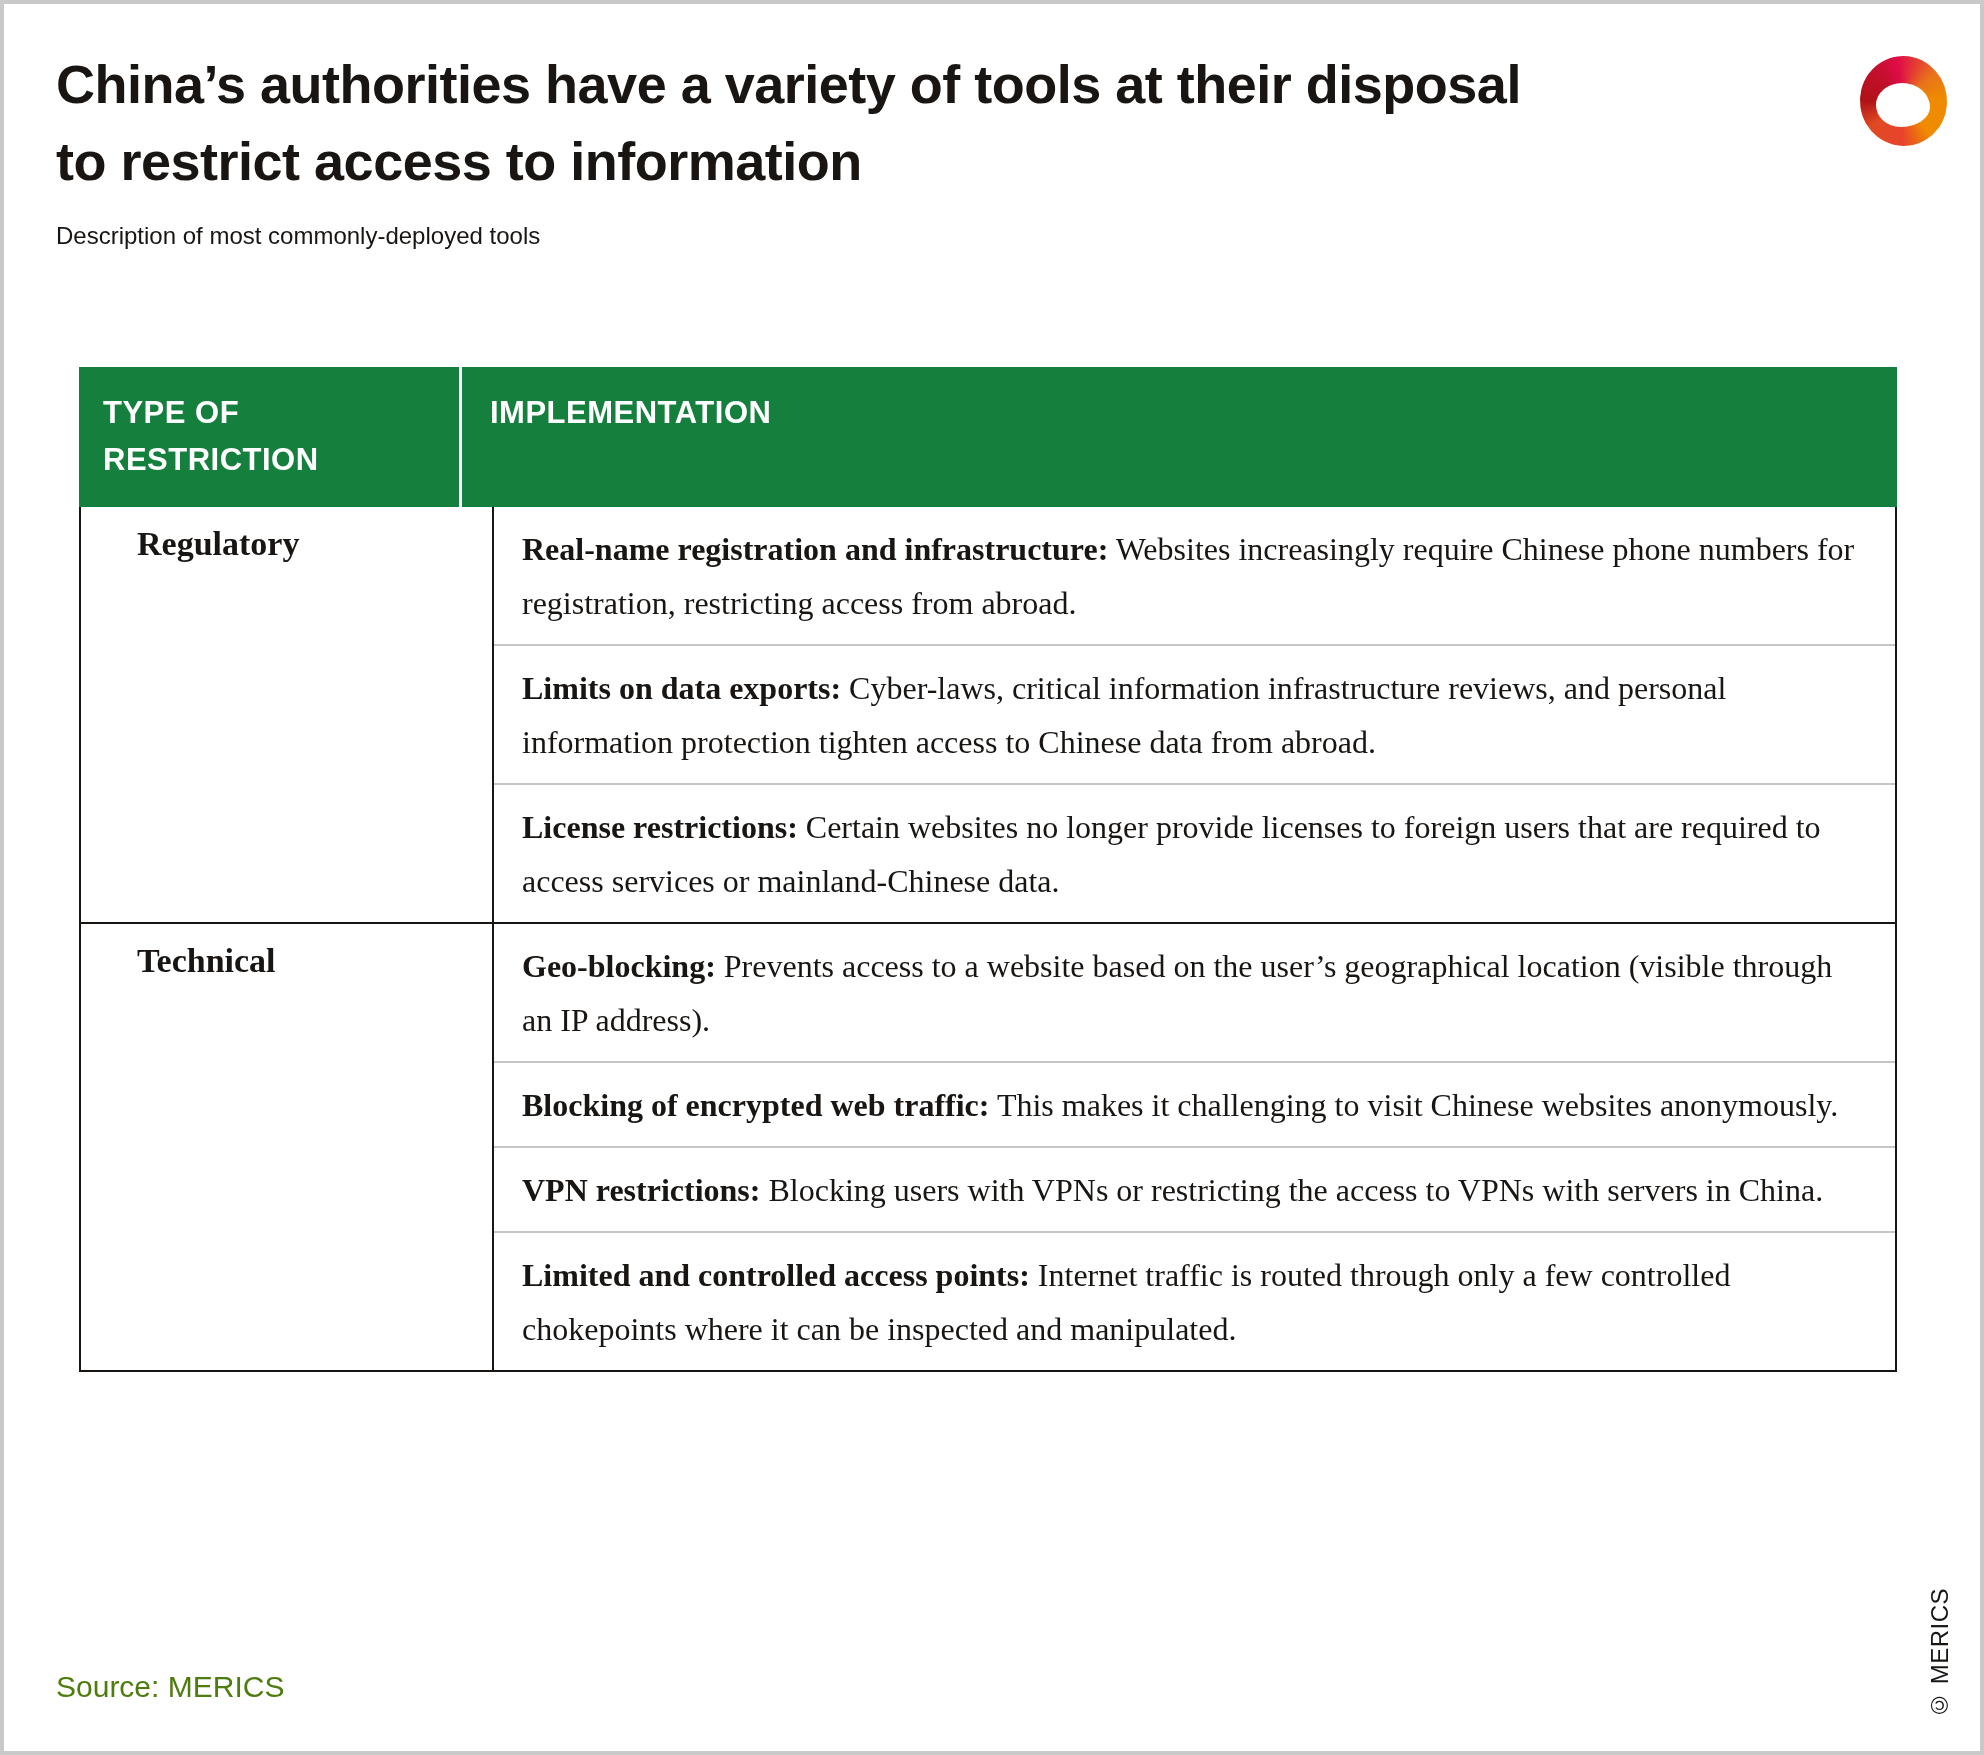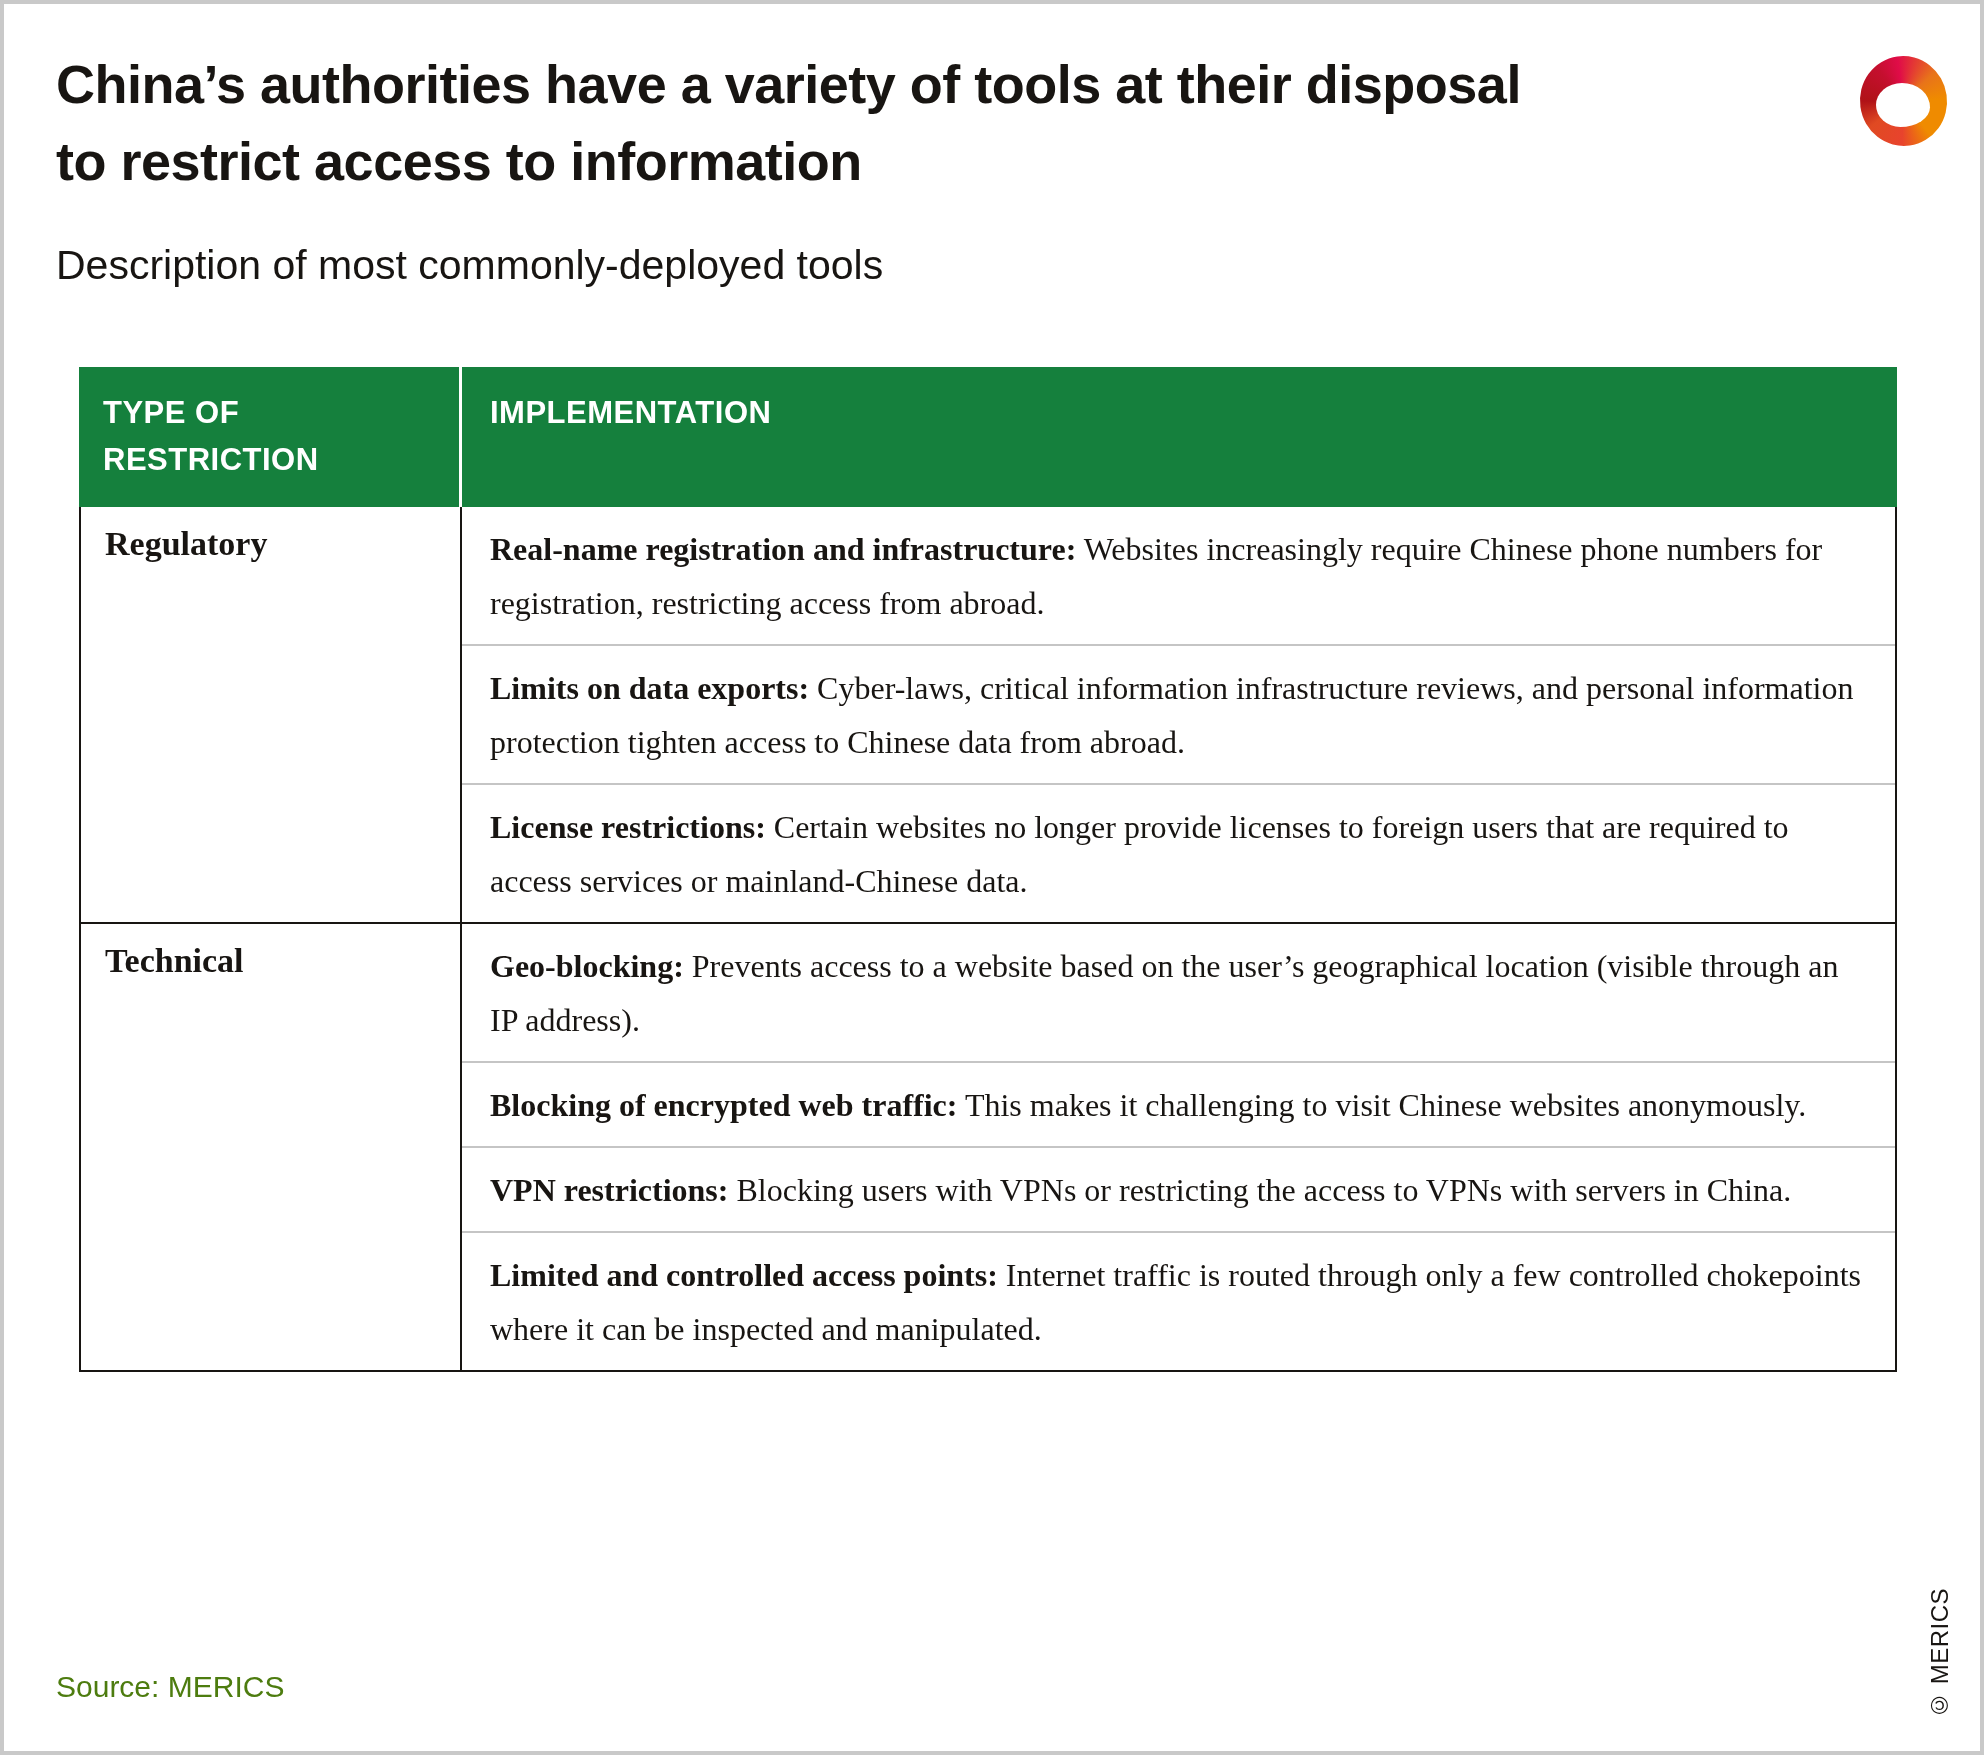--- a/index.html
+++ b/index.html
@@ -26,24 +26,23 @@
     font-weight: bold;
     line-height: 77px;
     letter-spacing: -0.5px;
     color: #181512;
     white-space: pre-line;
   }
   .subtitle {
     position: absolute;
     left: 52px;
     top: 218px;
-    font-size: 41px;
+    font-size: 24px;
     font-weight: normal;
     color: #181512;
-    margin-top: 20px;
   }
 
   
   .logo {
     position: absolute;
     left: 1856px;
     top: 52px;
     width: 87px;
     height: 90px;
   }
@@ -99,20 +98,21 @@
   .th.col1 { border-right: 3px solid #ffffff; }
 
   .tbody {
     border-left: 2px solid #181512;
     border-right: 2px solid #181512;
     border-bottom: 2px solid #181512;
   }
   .group {
     display: grid;
     grid-template-columns: 381px 1fr;
+    padding-left: 32px;
   }
   .group + .group { border-top: 2px solid #181512; }
   .group-label-cell {
     border-right: 2px solid #181512;
     padding: 18px 20px 18px 24px;
   }
   .group-label {
     font-family: "Liberation Serif", serif;
     font-weight: bold;
     font-size: 34px;

